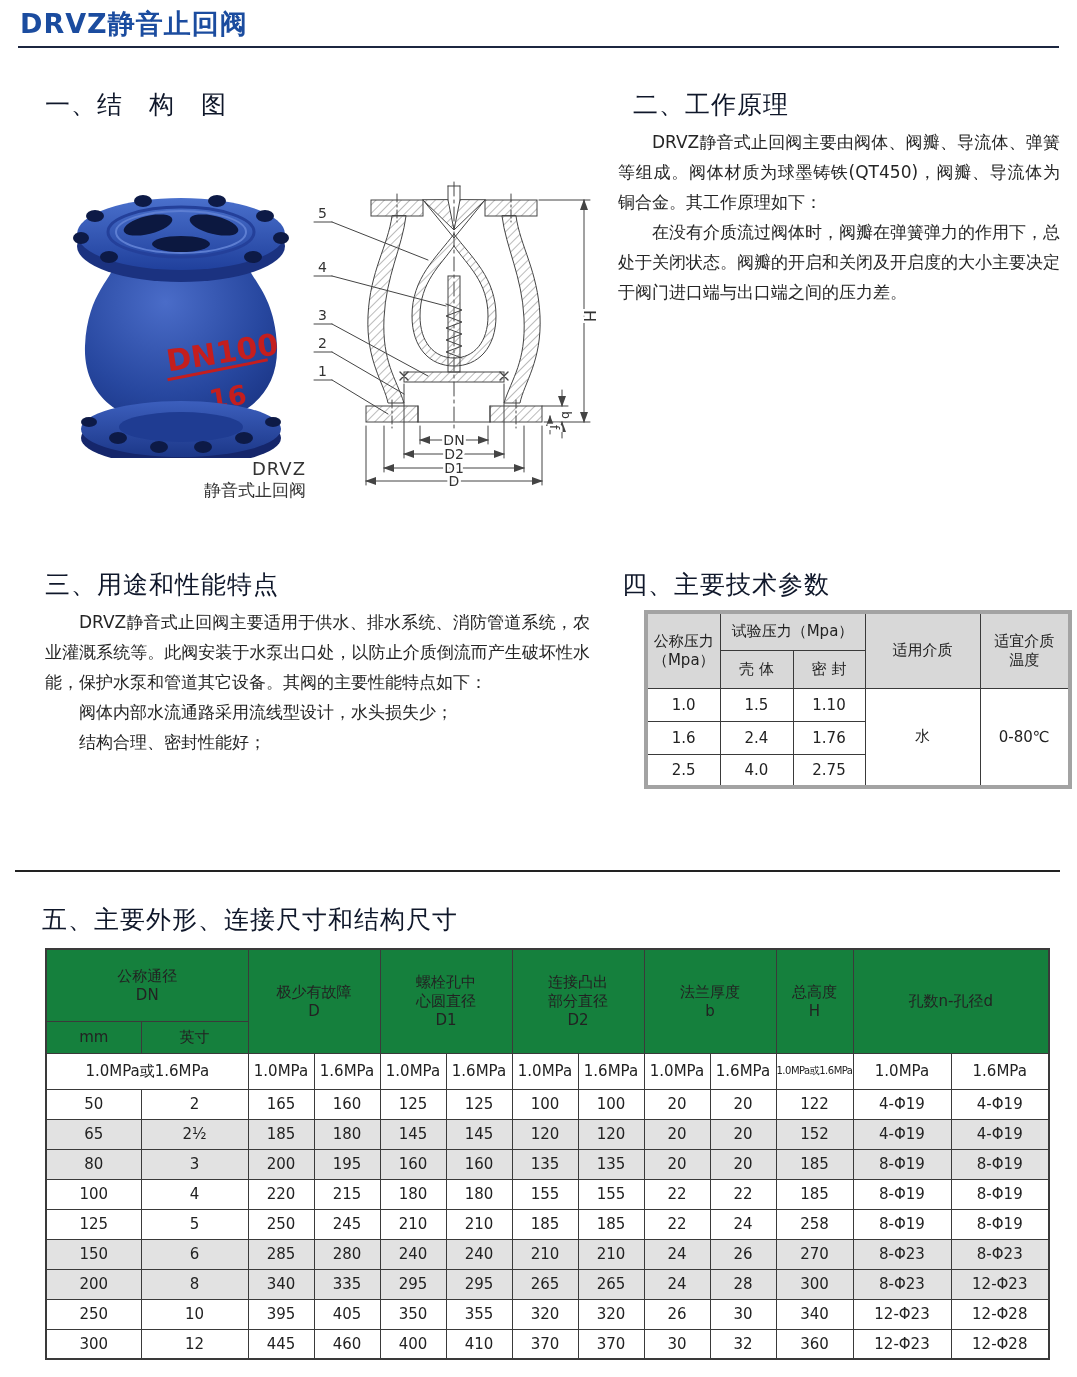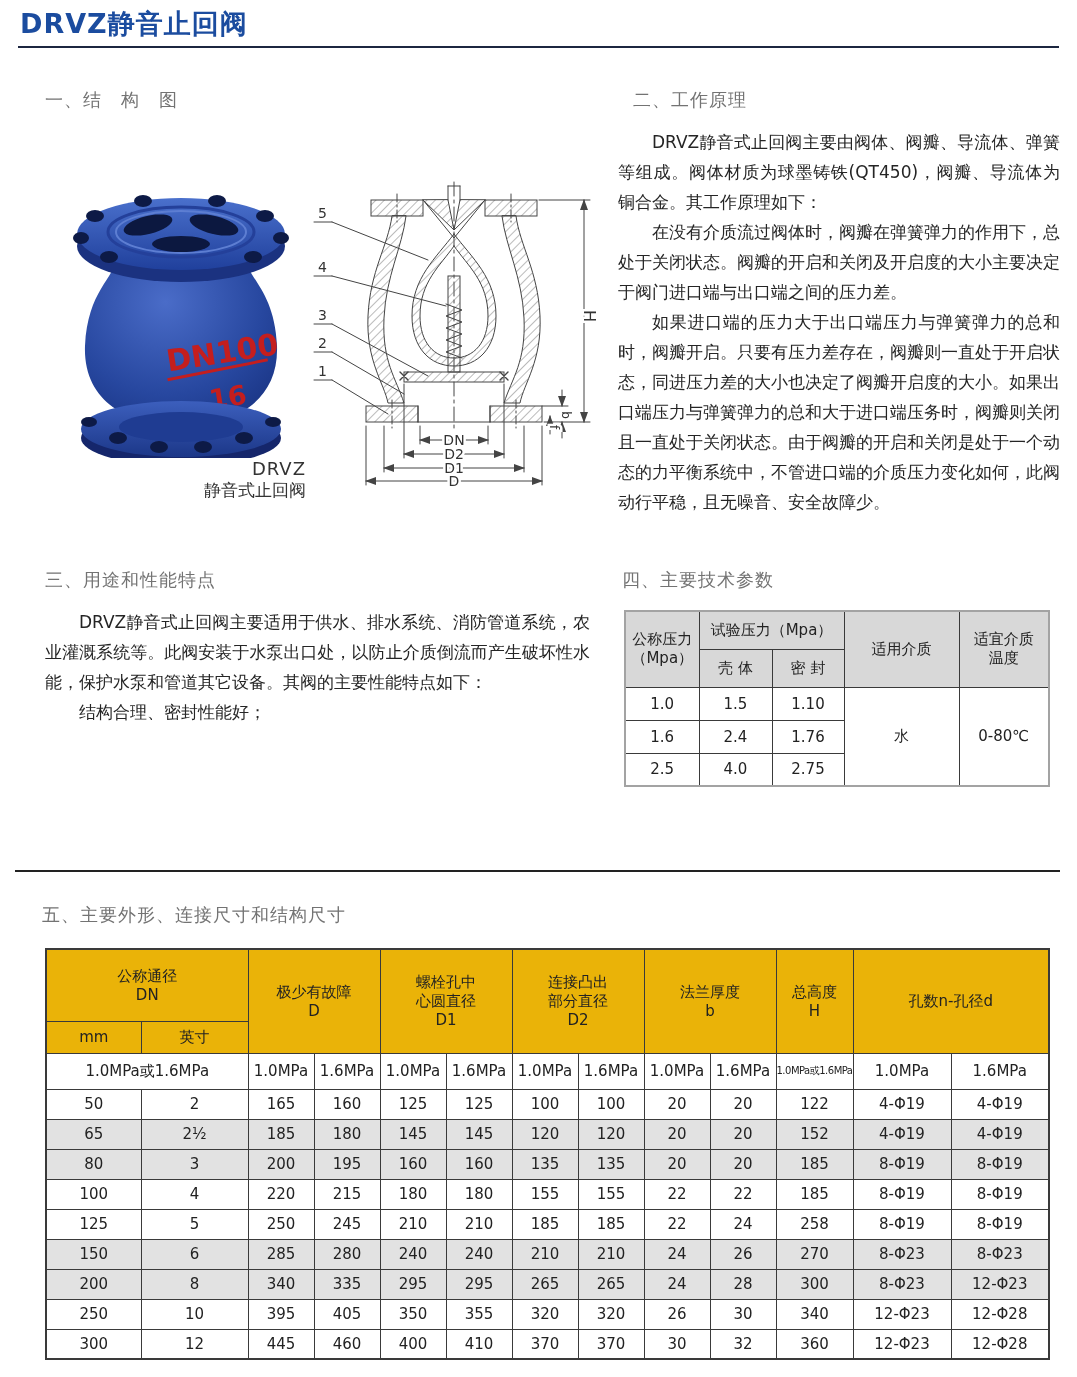--- a/index.html
+++ b/index.html
@@ -3,40 +3,40 @@
 <meta charset="utf-8">
 <style>
   html,body{margin:0;padding:0;background:#ffffff;}
   body{
     width:1077px;height:1377px;position:relative;overflow:hidden;
     font-family:"DejaVu Sans","Liberation Sans",sans-serif;color:#2b2b2b;
   }
   .abs{position:absolute;}
   .page-title{left:20px;top:6px;font-size:27px;font-weight:bold;color:#1b4c9f;letter-spacing:1px;text-align:right;}
   .title-rule{left:18px;top:46px;width:1041px;height:2px;background:#1c2640;}
-  .sec-title{font-size:18px;color:#737373;letter-spacing:1px;white-space:nowrap;}
+  .sec-title{font-size:25px;color:#0f172a;letter-spacing:1px;white-space:nowrap;}
   .bodytext{font-size:17px;line-height:30px;text-align:justify;color:#252525;}
   .bodytext p{margin:0;text-indent:2em;}
   .caption{text-align:right;color:#333;}
   .caption .l1{font-size:18px;letter-spacing:1px;}
   .caption .l2{font-size:17px;}
 
   
   table.t4{border-collapse:collapse;table-layout:fixed;width:424px;font-size:15px;color:#222;}
   table.t4 th,table.t4 td{border:1px solid #3a3a3a;text-align:center;vertical-align:middle;
     white-space:pre-line;font-weight:normal;padding:0;}
-  table.t4{border:2px solid #a3a3a3;}
+  table.t4{border:4px solid #a3a3a3;margin-left:20px;}
   table.t4 th{background:#d8d8d8;}
   table.t4 .hr1{height:38px;} table.t4 .hr2{height:38px;} table.t4 .dr{height:33px;}
 
   
   table.t5{border-collapse:collapse;table-layout:fixed;width:1003px;font-size:15px;color:#222;border:2px solid #3a3a3a;}
   table.t5 th,table.t5 td{border:1px solid #3a3a3a;text-align:center;vertical-align:middle;
     white-space:pre-line;font-weight:normal;padding:0;overflow:hidden;}
-  table.t5 th{background:#eab308;}
+  table.t5 th{background:#15803d;}
   table.t5 .hr1{height:72px;} table.t5 .hr2{height:32px;}
   table.t5 .pr{height:36px;font-size:15px;}
   table.t5 .dr{height:30px;}
   table.t5 tr.shaded td{background:#e2e2e2;}
   table.t5 td.squeeze{font-size:10px;letter-spacing:-0.5px;}
 
   svg text{font-family:"DejaVu Sans","Liberation Sans",sans-serif;}
 </style>
 </head>
 <body>
@@ -205,26 +205,26 @@
     <text x="256" y="239" transform="rotate(90 256 239)" font-size="12">b</text>
     <text x="244" y="251" transform="rotate(90 244 251)" font-size="12">f</text>
   </g>
 </svg>
 </div>
 
 <div class="abs sec-title" style="left:633px;top:88px;">二、工作原理</div>
 <div class="abs bodytext" style="left:618px;top:127px;width:442px;">
   <p>DRVZ静音式止回阀主要由阀体、阀瓣、导流体、弹簧等组成。阀体材质为球墨铸铁(QT450)，阀瓣、导流体为铜合金。其工作原理如下：</p>
   <p>在没有介质流过阀体时，阀瓣在弹簧弹力的作用下，总处于关闭状态。阀瓣的开启和关闭及开启度的大小主要决定于阀门进口端与出口端之间的压力差。</p>
-  <p>如果进口端的压力大于出口端压力与弹簧弹力的总和时，阀瓣开启。只要有压力差存在，阀瓣则一直处于开启状态，同进压力差的大小也决定了阀瓣开启度的大小。如果出口端压力与弹簧弹力的总和大于进口端压务时，阀瓣则关闭且一直处于关闭状态。由于阀瓣的开启和关闭是处于一个动态的力平衡系统中，不管进口端的介质压力变化如何，此阀动行平稳，且无噪音、安全故障少。</p>
 </div>
 
 <div class="abs sec-title" style="left:45px;top:568px;">三、用途和性能特点</div>
 <div class="abs bodytext" style="left:45px;top:607px;width:545px;">
   <p>DRVZ静音式止回阀主要适用于供水、排水系统、消防管道系统，农业灌溉系统等。此阀安装于水泵出口处，以防止介质倒流而产生破坏性水能，保护水泵和管道其它设备。其阀的主要性能特点如下：</p>
+  <p>阀体内部水流通路采用流线型设计，水头损失少；</p>
   <p>结构合理、密封性能好；</p>
 </div>
 
 <div class="abs sec-title" style="left:622px;top:568px;">四、主要技术参数</div>
 <table class="t4 abs" style="left:624px;top:610px;">
   <colgroup>
       <col style="width:74px">
       <col style="width:73px">
       <col style="width:72px">
       <col style="width:115px">

